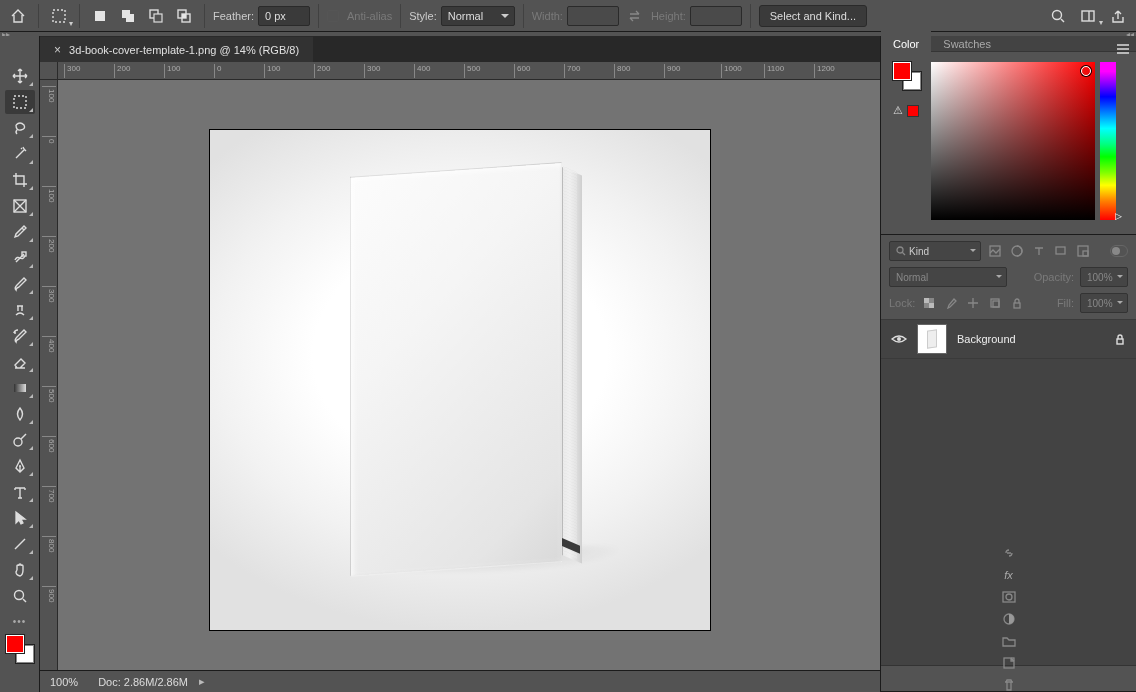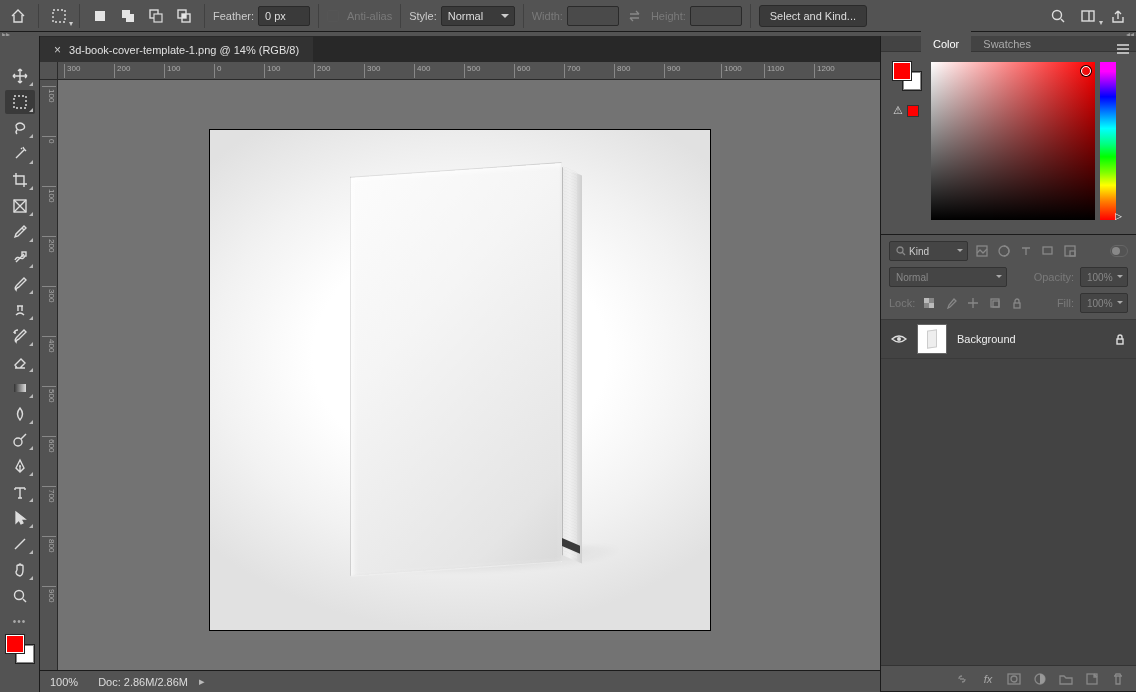--- a/index.html
+++ b/index.html
@@ -59,21 +59,21 @@
 .book .cover { position:absolute; left:0; top:0; width:212px; height:400px; transform:skewY(-4deg); transform-origin:top right; background:linear-gradient(135deg,#fcfcfc 0%, #f5f5f5 35%, #e5e5e5 85%, #d9d9d9 100%); border:1px solid rgba(0,0,0,.05); box-shadow:inset 2px 2px 6px rgba(255,255,255,.8), inset -1px -1px 2px rgba(0,0,0,.04); }
 
 
 .status-bar { position:absolute; bottom:0; left:40px; right:256px; height:22px; background:#535353; border-top:1px solid #1b1b1b; display:flex; align-items:center; padding:0 10px; gap:20px; font-size:11px; color:#ddd; }
 .status-bar .chev { margin-left:6px; color:#bbb; }
 .status-item { display:flex; align-items:center; gap:5px; }
 
 
 .panels { position:absolute; top:36px; right:0; bottom:0; width:256px; background:#535353; border-left:1px solid #1b1b1b; display:flex; flex-direction:column; }
 .panel { border-bottom:1px solid #1b1b1b; display:flex; flex-direction:column; }
-.panel-tabs { height:16px; display:flex; align-items:center; background:#434343; border-bottom:1px solid #353535; position:relative;padding-left:40px; }
+.panel-tabs { height:16px; display:flex; align-items:center; background:#434343; border-bottom:1px solid #353535; position:relative; }
 .ptab { padding:0 12px; height:28px; display:flex; align-items:center; color:#aaa; font-size:11px; cursor:pointer; }
 .ptab.active { background:#535353; color:#fff; }
 .panel-menu { position:absolute; right:6px; top:7px; color:#aaa; cursor:pointer; }
 
 
 .color-body { padding:10px 12px 14px 12px; display:flex; gap:10px; background:#535353; }
 .color-swatches { display:flex; flex-direction:column; gap:14px; }
 .color-fgbg { position:relative; width:28px; height:28px; }
 .color-fgbg .fg { position:absolute; left:0; top:0; width:18px; height:18px; background:#ff0000; border:1px solid #fff; outline:1px solid #222; }
 .color-fgbg .bg { position:absolute; right:0; bottom:0; width:18px; height:18px; background:#fff; border:1px solid #888; outline:1px solid #222; }
@@ -100,21 +100,21 @@
 .toggle-pill .knob { position:absolute; left:1px; top:1px; width:8px; height:8px; border-radius:4px; background:#888; }
 .lock-icons { display:flex; gap:6px; align-items:center; color:#999; }
 .lock-icons .li { width:16px; height:16px; display:flex; align-items:center; justify-content:center; cursor:pointer; }
 .layer-list { flex:1; overflow:auto; background:#434343; }
 .layer-row { height:40px; display:flex; align-items:center; gap:10px; padding:0 10px; border-top:1px solid #3a3a3a; border-bottom:1px solid #3a3a3a; }
 .layer-row .vis { width:16px; color:#ddd; cursor:pointer; }
 .layer-thumb { width:30px; height:30px; background:#fff; border:1px solid #666; display:flex; align-items:center; justify-content:center; }
 .layer-thumb .mini-book { width:10px; height:18px; background:#eee; transform:skewY(-8deg); border:1px solid #ccc; }
 .layer-name { flex:1; font-size:11px; color:#eee; }
 .layer-lock { color:#bbb; }
-.layer-buttons { height:26px; border-top:1px solid #333; display:flex; align-items:center; justify-content:flex-end; gap:10px; padding:0 10px; background:#535353; }
+.layer-buttons { height:26px; border-top:1px solid #333; display:flex; align-items:center; justify-content:flex-end; gap:10px; padding:0 10px; background:#535353;flex-direction:column; }
 .layer-buttons .lb { color:#aaa; cursor:pointer; width:16px; height:16px; display:flex; align-items:center; justify-content:center; }
 .layer-buttons .lb.disabled{ color:#666; }
 
 
 .ico { stroke:#ddd; stroke-width:1.4; fill:none; }
 .ico-fill { fill:#ddd; }
 .ico-dim { stroke:#888; fill:none; stroke-width:1.3; }
 </style>
 </head>
 <body>
@@ -449,21 +449,21 @@
         <div class="hue-strip">
           <span class="hue-arrow">▷</span>
         </div>
       </div>
     </div>
   </div>
 
   <div class="panel layers-panel">
     <div class="layers-controls">
       <div class="row">
-        <div class="mini-select" style="width:79px">
+        <div class="mini-select" style="width:92px">
           <svg width="10" height="10" style="margin-right:3px">
               <circle class="ico-dim" cx="4" cy="4" r="3"></circle>
               <path class="ico-dim" d="M6 6 L9 9"></path>
             </svg>
           <span>Kind</span>
         </div>
         <div class="filter-icons">
           <div class="fi">
               <svg width="12" height="12">
                 <rect class="ico-dim" x="1" y="1" width="10" height="10"></rect>

